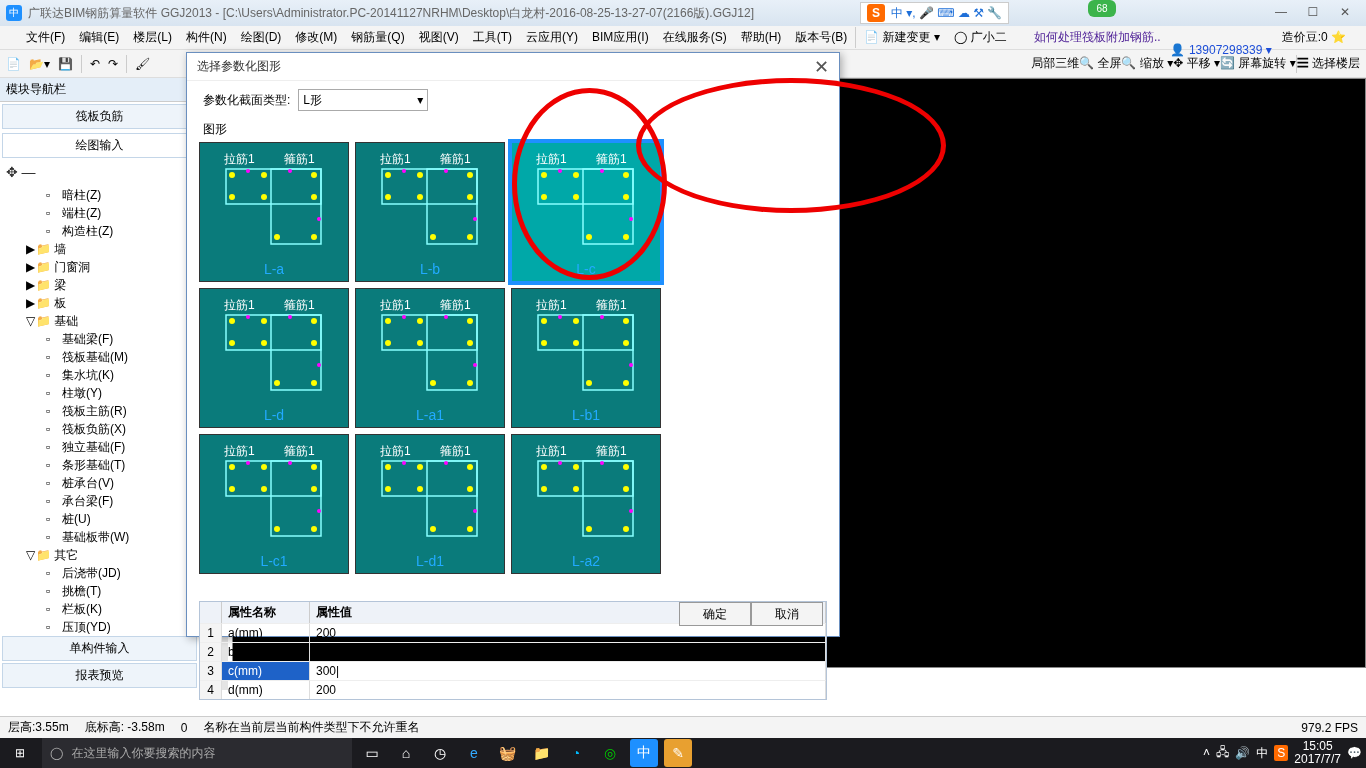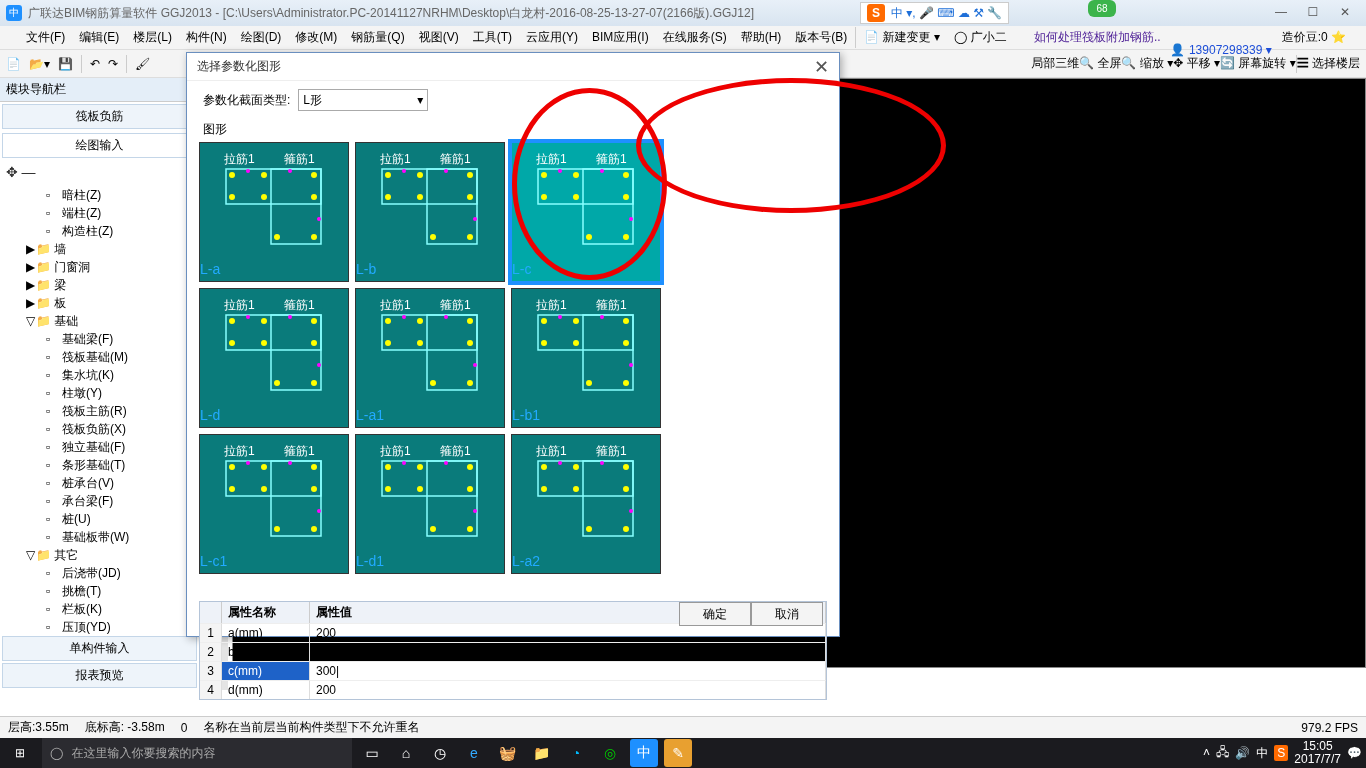--- a/index.html
+++ b/index.html
@@ -69,21 +69,21 @@
 .dlg-title { height: 28px; background: #fff; display: flex; align-items: center; padding: 0 10px; color: #333; border-bottom: 1px solid #eee; }
 .dlg-close { margin-left: auto; font-size: 18px; color: #555; }
 .dlg-row1 { display: flex; align-items: center; padding: 8px 16px; gap: 8px; }
 .dlg-select { width: 130px; height: 22px; border: 1px solid #aaa; padding: 0 4px; display: flex; align-items: center; justify-content: space-between; }
 .dlg-body { display: flex; padding: 0 12px; gap: 12px; height: 480px; flex-direction: column; }
 .shapes-col { flex: 0 0 470px; }
 .shapes-lbl { margin: 2px 0 4px 4px; }
 .shape-grid { display: grid; grid-template-columns: repeat(3, 150px); grid-auto-rows: 140px; gap: 6px; }
 .shape { background: #0a7b7b; border: 1px solid #333; position: relative; color: #fff; }
 .shape.sel { outline: 4px solid #1e90ff; outline-offset: -1px; background: #00a8a8; }
-.shape .cap { position: absolute; left: 0; right: 0; bottom: 4px; text-align: left; font-size: 14px; color: #2af; }
+.shape .cap { position: absolute; left: 0; right: 0; bottom: 4px; text-align: center; font-size: 14px; color: #2af; }
 .shape svg { position: absolute; left: 6px; top: 6px; }
 .right-col { flex: 1; display: flex; flex-direction: column; }
 .param-table { border: 1px solid #b4c4d8; }
 .param-table .hdr { display: flex; background: #eef2f8; }
 .param-table .hdr div { flex: 1; padding: 2px 6px; border-right: 1px solid #ccc; font-weight: bold; }
 .param-table .row { display: flex; }
 .param-table .row div { padding: 2px 6px; border-right: 1px solid #ddd; border-top: 1px solid #eee; }
 .param-table .row .rn { width: 22px; text-align: center; background: #f4f4f4; }
 .param-table .row .pn { width: 88px; }
 .param-table .row .pv { flex: 1; }

